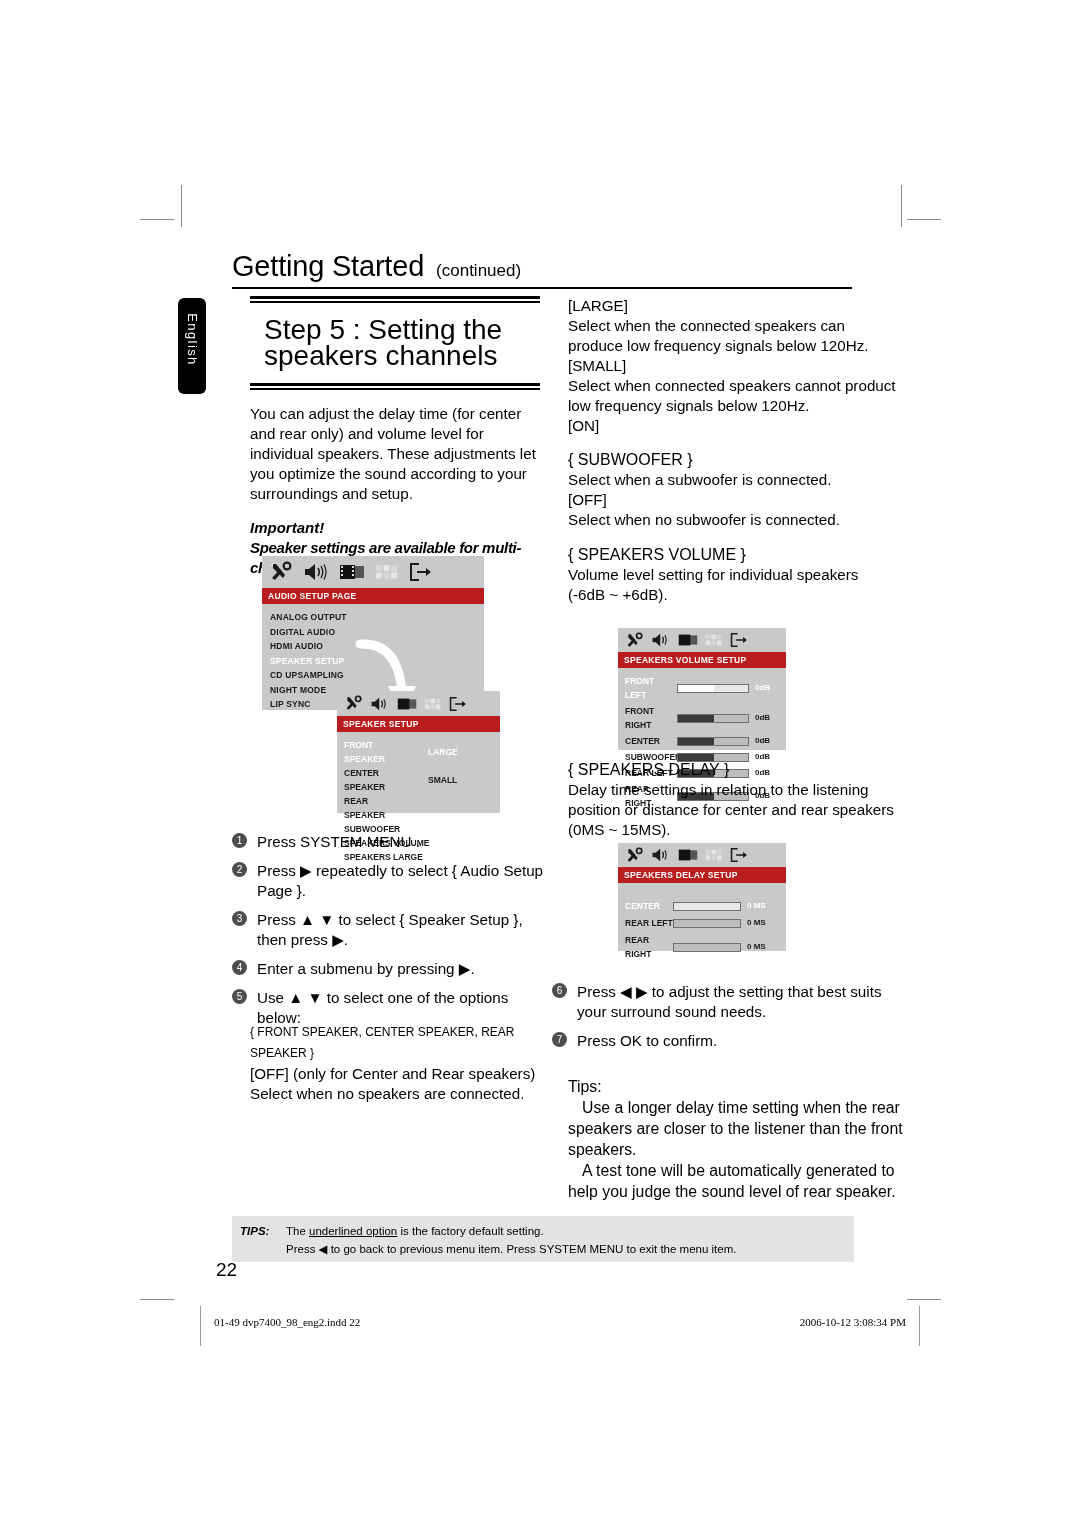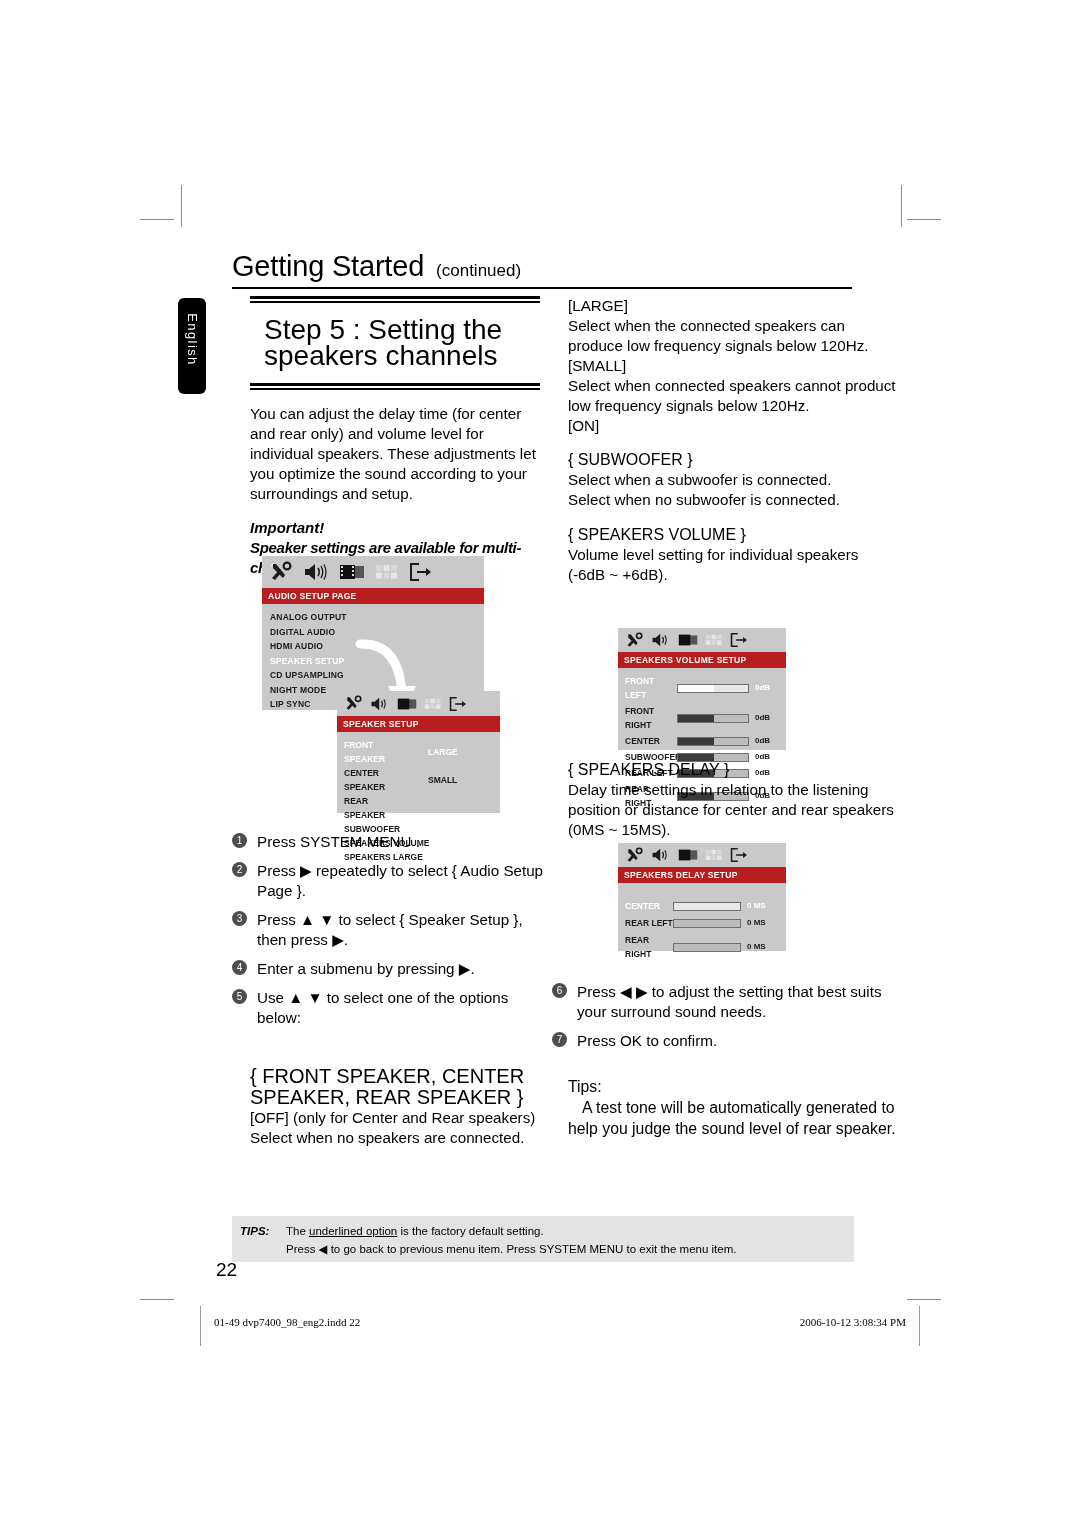--- a/index.html
+++ b/index.html
@@ -258,34 +258,35 @@
       <span class="num">4</span>
       <span>Enter a submenu by pressing ▶.</span>
     </div>
     <div class="stp">
       <span class="num">5</span>
       <span>Use ▲ ▼ to select one of the options below:</span>
     </div>
   </div>
 
   <div style="position:absolute;left:250px;top:1022px;width:310px;font-size:15.2px;line-height:20px;">
-    <p style="font-size:20px;line-height:21px;margin-top:44px;">{ FRONT SPEAKER, CENTER SPEAKER, REAR SPEAKER }</p>
+    <p style="font-size:12px;line-height:21px;">{ FRONT SPEAKER, CENTER SPEAKER, REAR SPEAKER }</p>
     <p>[OFF] (only for Center and Rear speakers)</p>
     <p>Select when no speakers are connected.</p>
   </div>
 
   <div class="col" id="colR">
     <p>[LARGE]</p>
     <p>Select when the connected speakers can produce low frequency signals below 120Hz.</p>
     <p>[SMALL]</p>
     <p>Select when connected speakers cannot product low frequency signals below 120Hz.</p>
 
     <p>[ON]</p>
     <p style="margin-top:14px;font-size:16px;">{ SUBWOOFER }</p>
     <p>Select when a subwoofer is connected.</p>
+    <p>[OFF]</p>
     <p>Select when no subwoofer is connected.</p>
 
     <p style="margin-top:15px;font-size:16px;">{ SPEAKERS VOLUME }</p>
     <p>Volume level setting for individual speakers (-6dB ~ +6dB).</p>
   </div>
 
   <div class="osd" id="osd3" style="left:618px;top:628px;width:168px;height:122px;">
     <div class="iconbar" style="height:24px;gap:7px;">
       <svg class="ico" width="19" height="17" viewBox="0 0 24 22">
         <path d="M4 3 L7 3 L16 14 L14 17 L4 7 Z" fill="#1b1b1b"></path>
@@ -429,20 +430,21 @@
       <span>Press ◀ ▶ to adjust the setting that best suits your surround sound needs.</span>
     </div>
     <div class="stp">
       <span class="num">7</span>
       <span>Press OK  to confirm.</span>
     </div>
   </div>
 
   <div style="position:absolute;left:568px;top:1076px;width:336px;font-size:15.8px;line-height:21px;">
     <p>Tips:</p>
+    <p style="text-indent:14px;">Use a longer delay time setting when the rear speakers are closer to the listener than the front speakers.</p>
     <p style="text-indent:14px;">A test tone will be automatically generated to help you judge the sound level of rear speaker.</p>
   </div>
 
   <div id="tipsbox">
     <span class="lbl">TIPS:</span>
     <span class="l1"><span>The </span><span class="u">underlined option</span><span> is the factory default setting.</span></span>
     <span class="l2">Press ◀ to go back to previous menu item. Press SYSTEM MENU  to exit the menu item.</span>
   </div>
 
   <div id="pageno">22</div>

